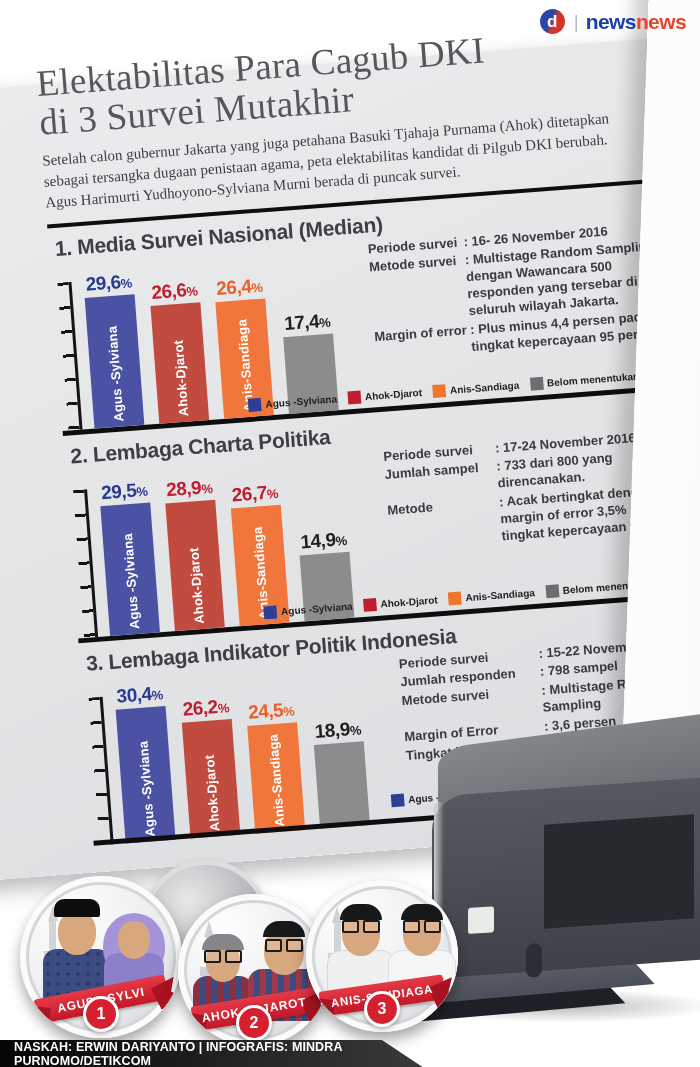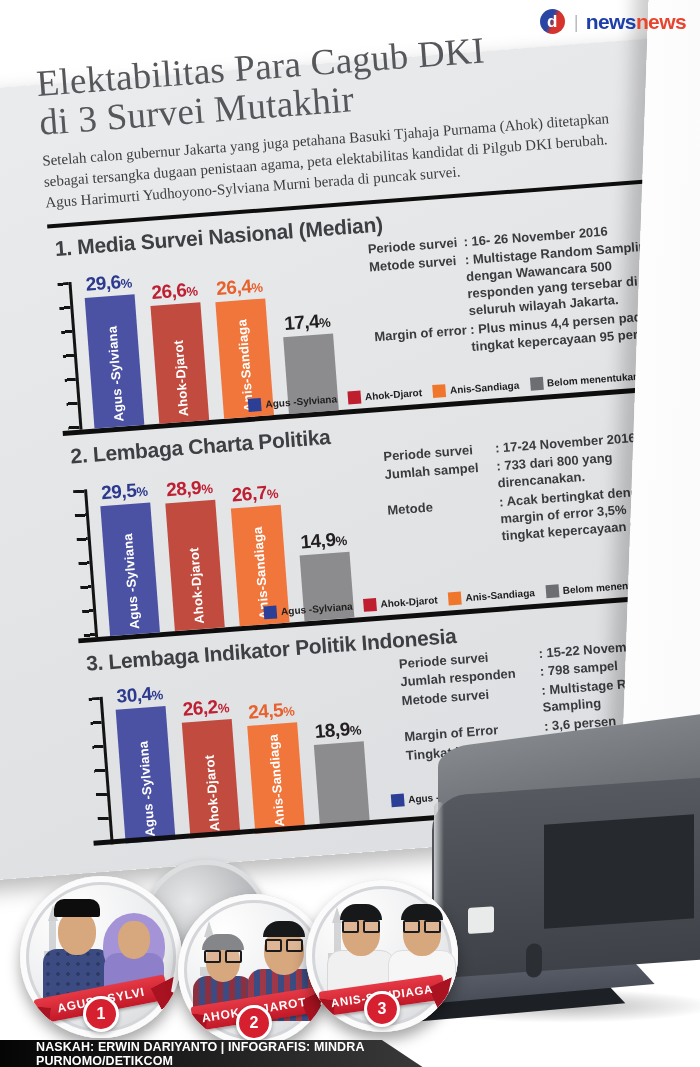--- a/index.html
+++ b/index.html
@@ -145,21 +145,21 @@
     width:30px;height:30px;border-radius:50%;background:#d6202f;border:3px solid #fff;
     color:#fff;font-weight:bold;font-size:16px;display:flex;align-items:center;justify-content:center;
     z-index:5;box-shadow:0 2px 4px rgba(0,0,0,.3);
   }
   
   .footer{
     position:absolute;left:0;bottom:0;width:432px;height:27px;
     background:linear-gradient(90deg,#050505,#262626 60%,#3a3a3a);
     clip-path:polygon(0 0,88.4% 0,97.8% 100%,0 100%);
     z-index:7;color:#fff;font-weight:bold;font-size:12.5px;
-    display:flex;align-items:center;padding-left:36px;box-sizing:border-box;letter-spacing:0.1px;
+    display:flex;align-items:center;padding-left:14px;box-sizing:border-box;letter-spacing:0.1px;
   }
 </style>
 </head>
 <body>
 
 <div class="paper"></div>
 <div class="white-wedge"></div>
 
 <div class="logo">
   <div class="logo-ball">d</div>

